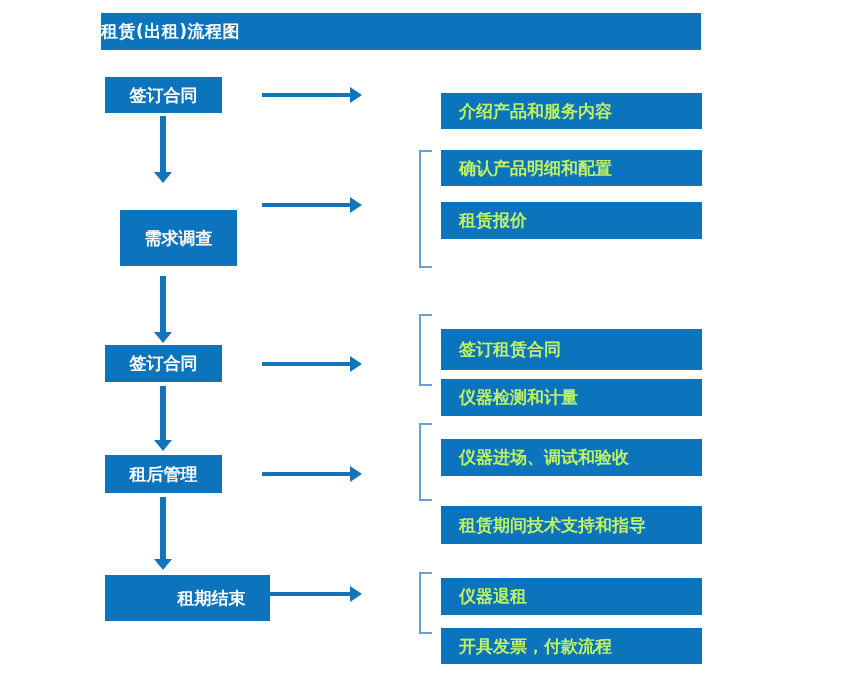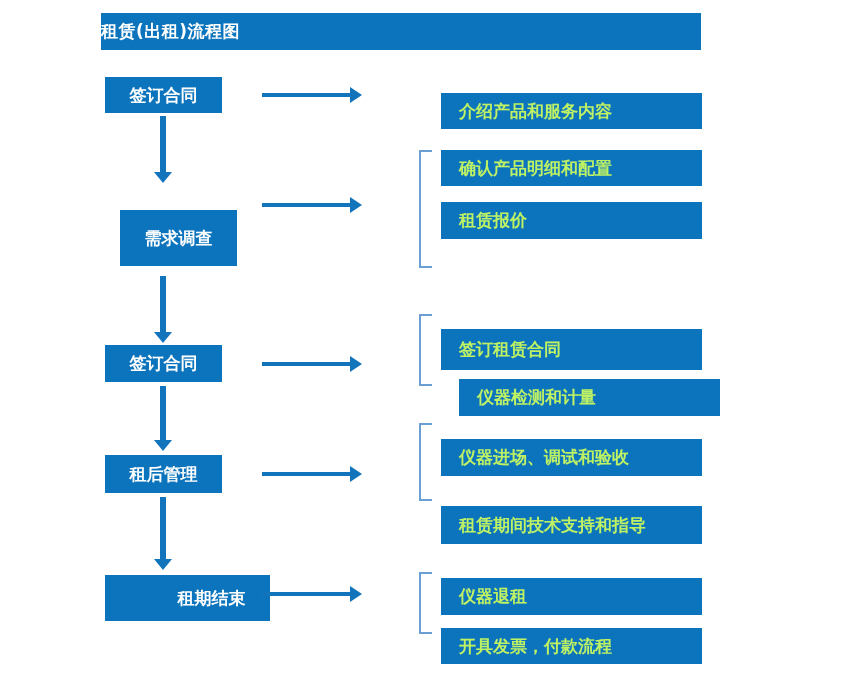--- a/index.html
+++ b/index.html
@@ -189,21 +189,21 @@
 
   <div class="task-box" style="left:441px; top:77px; width:261px; height:36px;">介绍产品和服务内容</div>
 
   <div class="task-box" style="left:441px; top:134px; width:261px; height:36px;">确认产品明细和配置</div>
 
   <div class="task-box" style="left:441px; top:186px; width:261px; height:37px;">租赁报价</div>
 
 
   <div class="task-box" style="left:441px; top:313px; width:261px; height:41px;">签订租赁合同</div>
 
-  <div class="task-box" style="left:459px; top:363px; width:261px; height:37px;">仪器检测和计量</div>
+  <div class="task-box" style="left:441px; top:363px; width:261px; height:37px;">仪器检测和计量</div>
 
   <div class="task-box" style="left:441px; top:423px; width:261px; height:37px;">仪器进场、调试和验收</div>
 
   <div class="task-box" style="left:441px; top:562px; width:261px; height:37px;">仪器退租</div>
 
   <div class="task-box" style="left:441px; top:490px; width:261px; height:38px;">租赁期间技术支持和指导</div>
 
   <div class="task-box" style="left:441px; top:612px; width:261px; height:36px;">开具发票，付款流程</div>
 
 </div>

